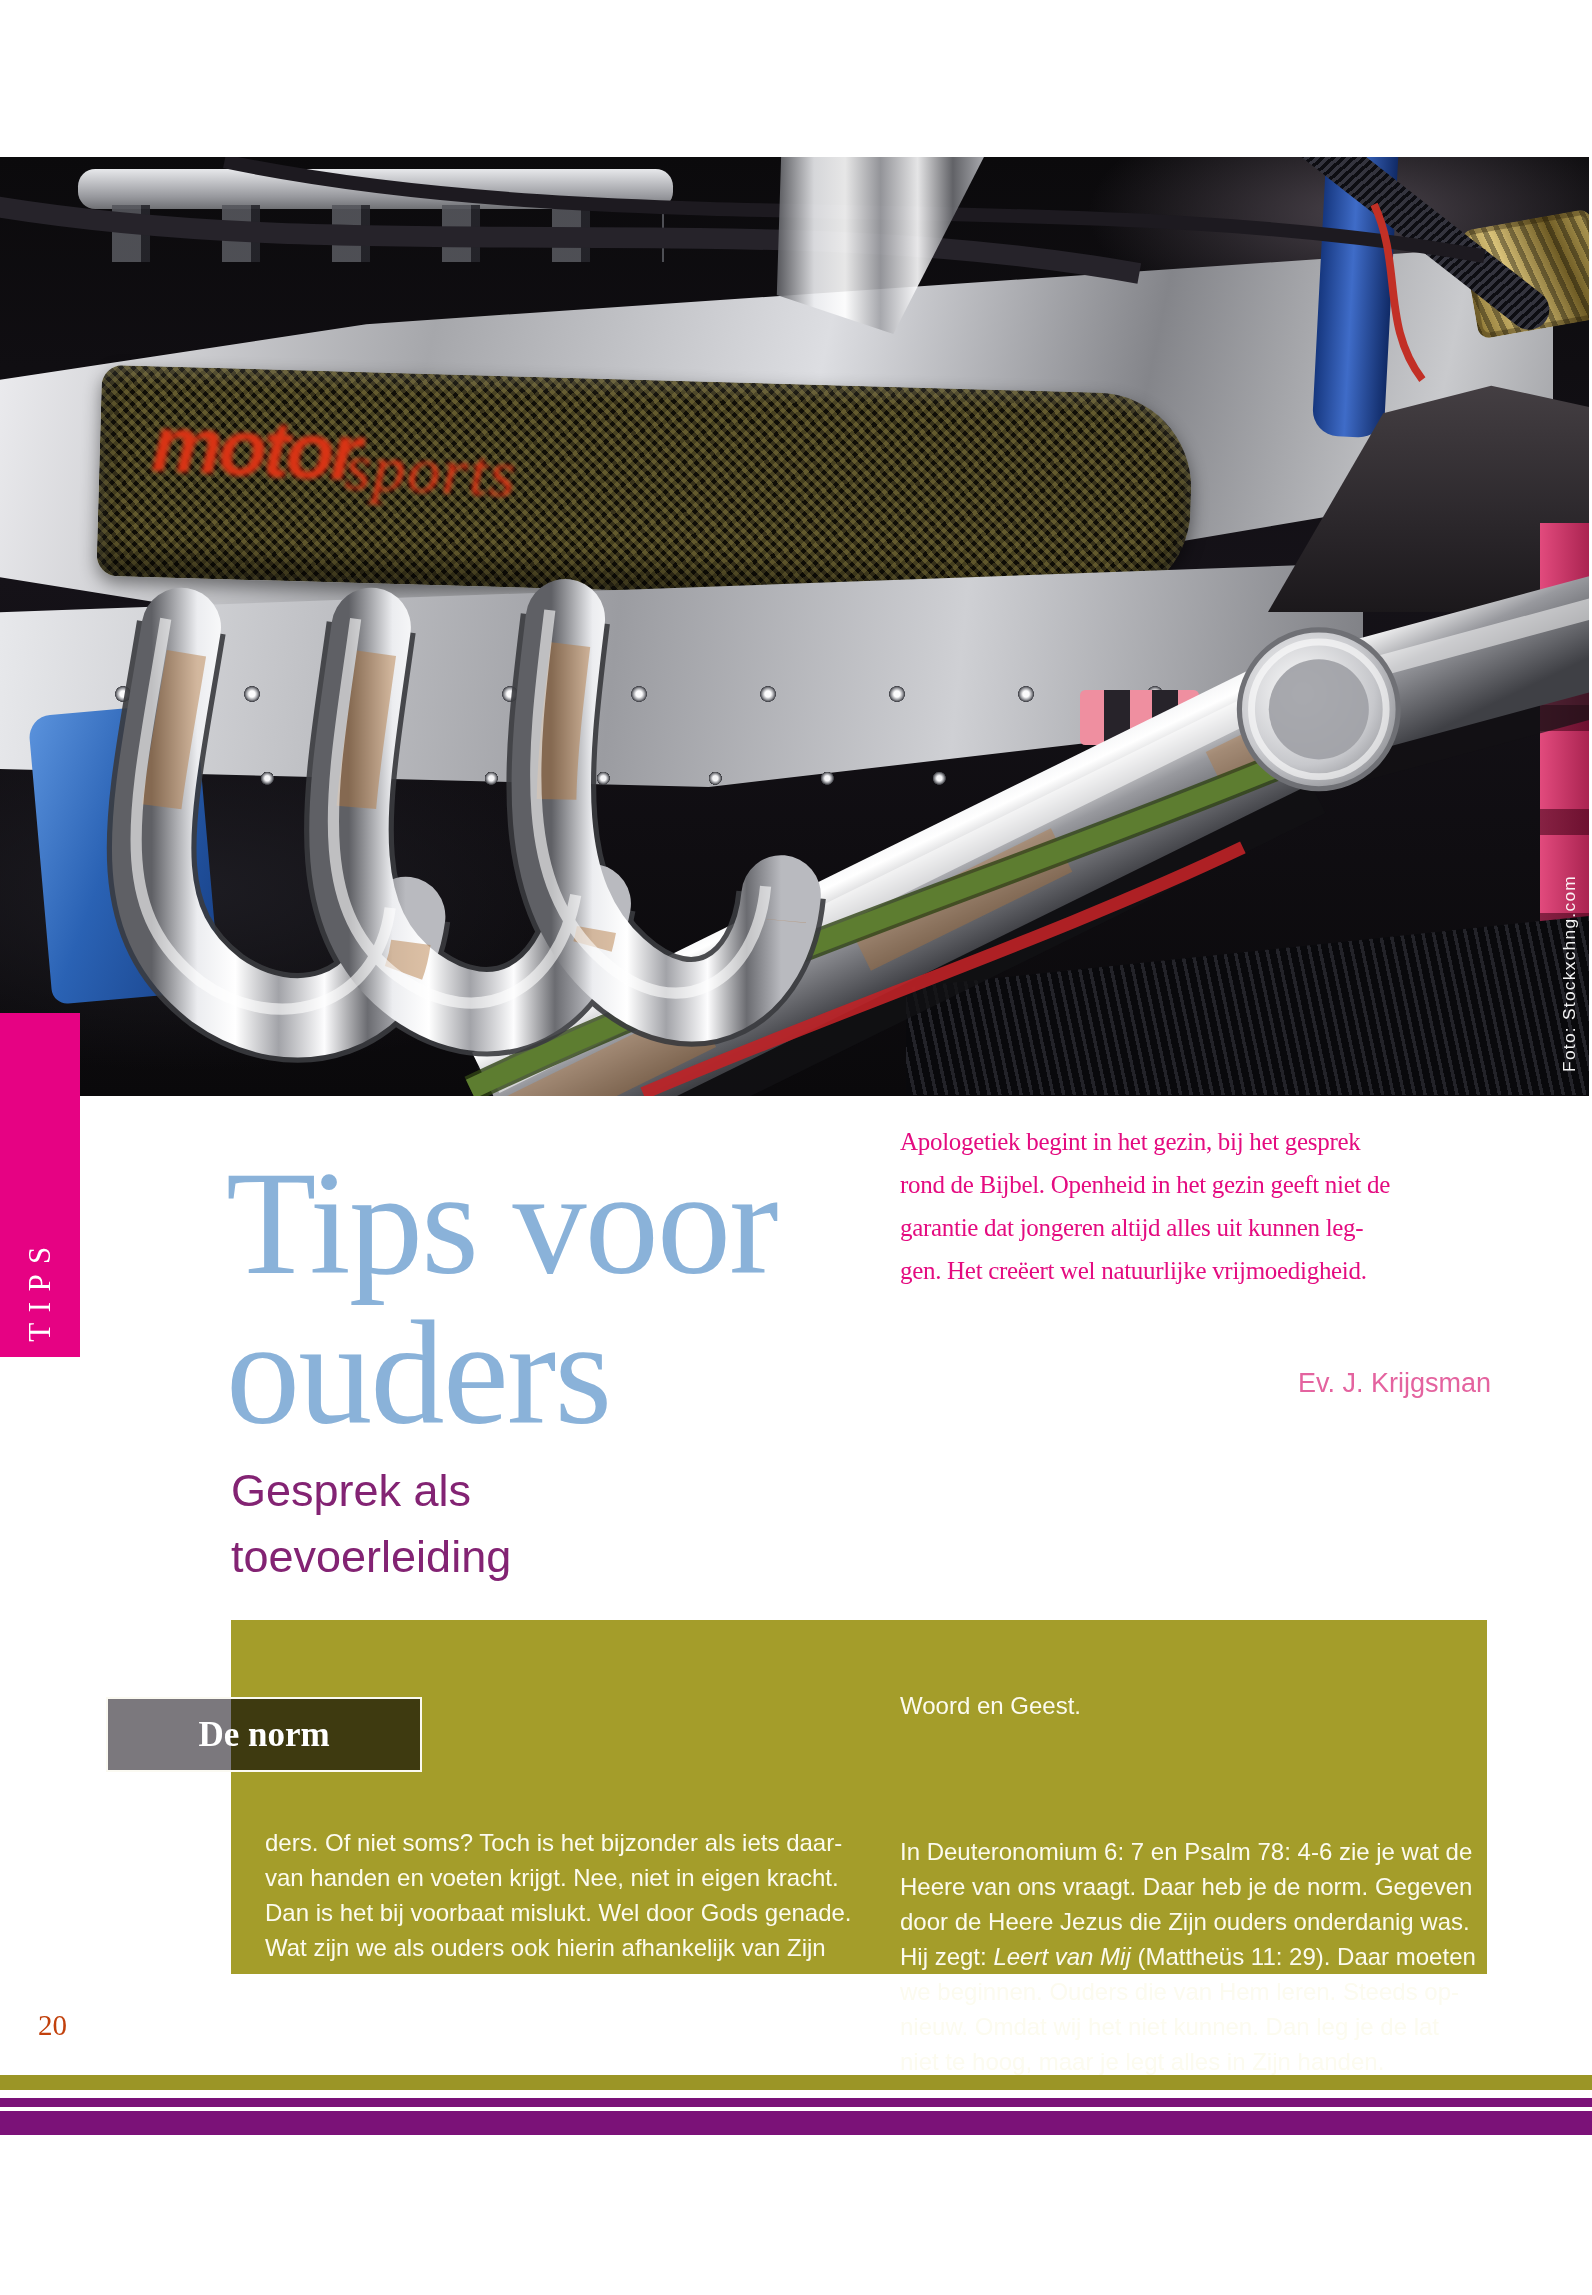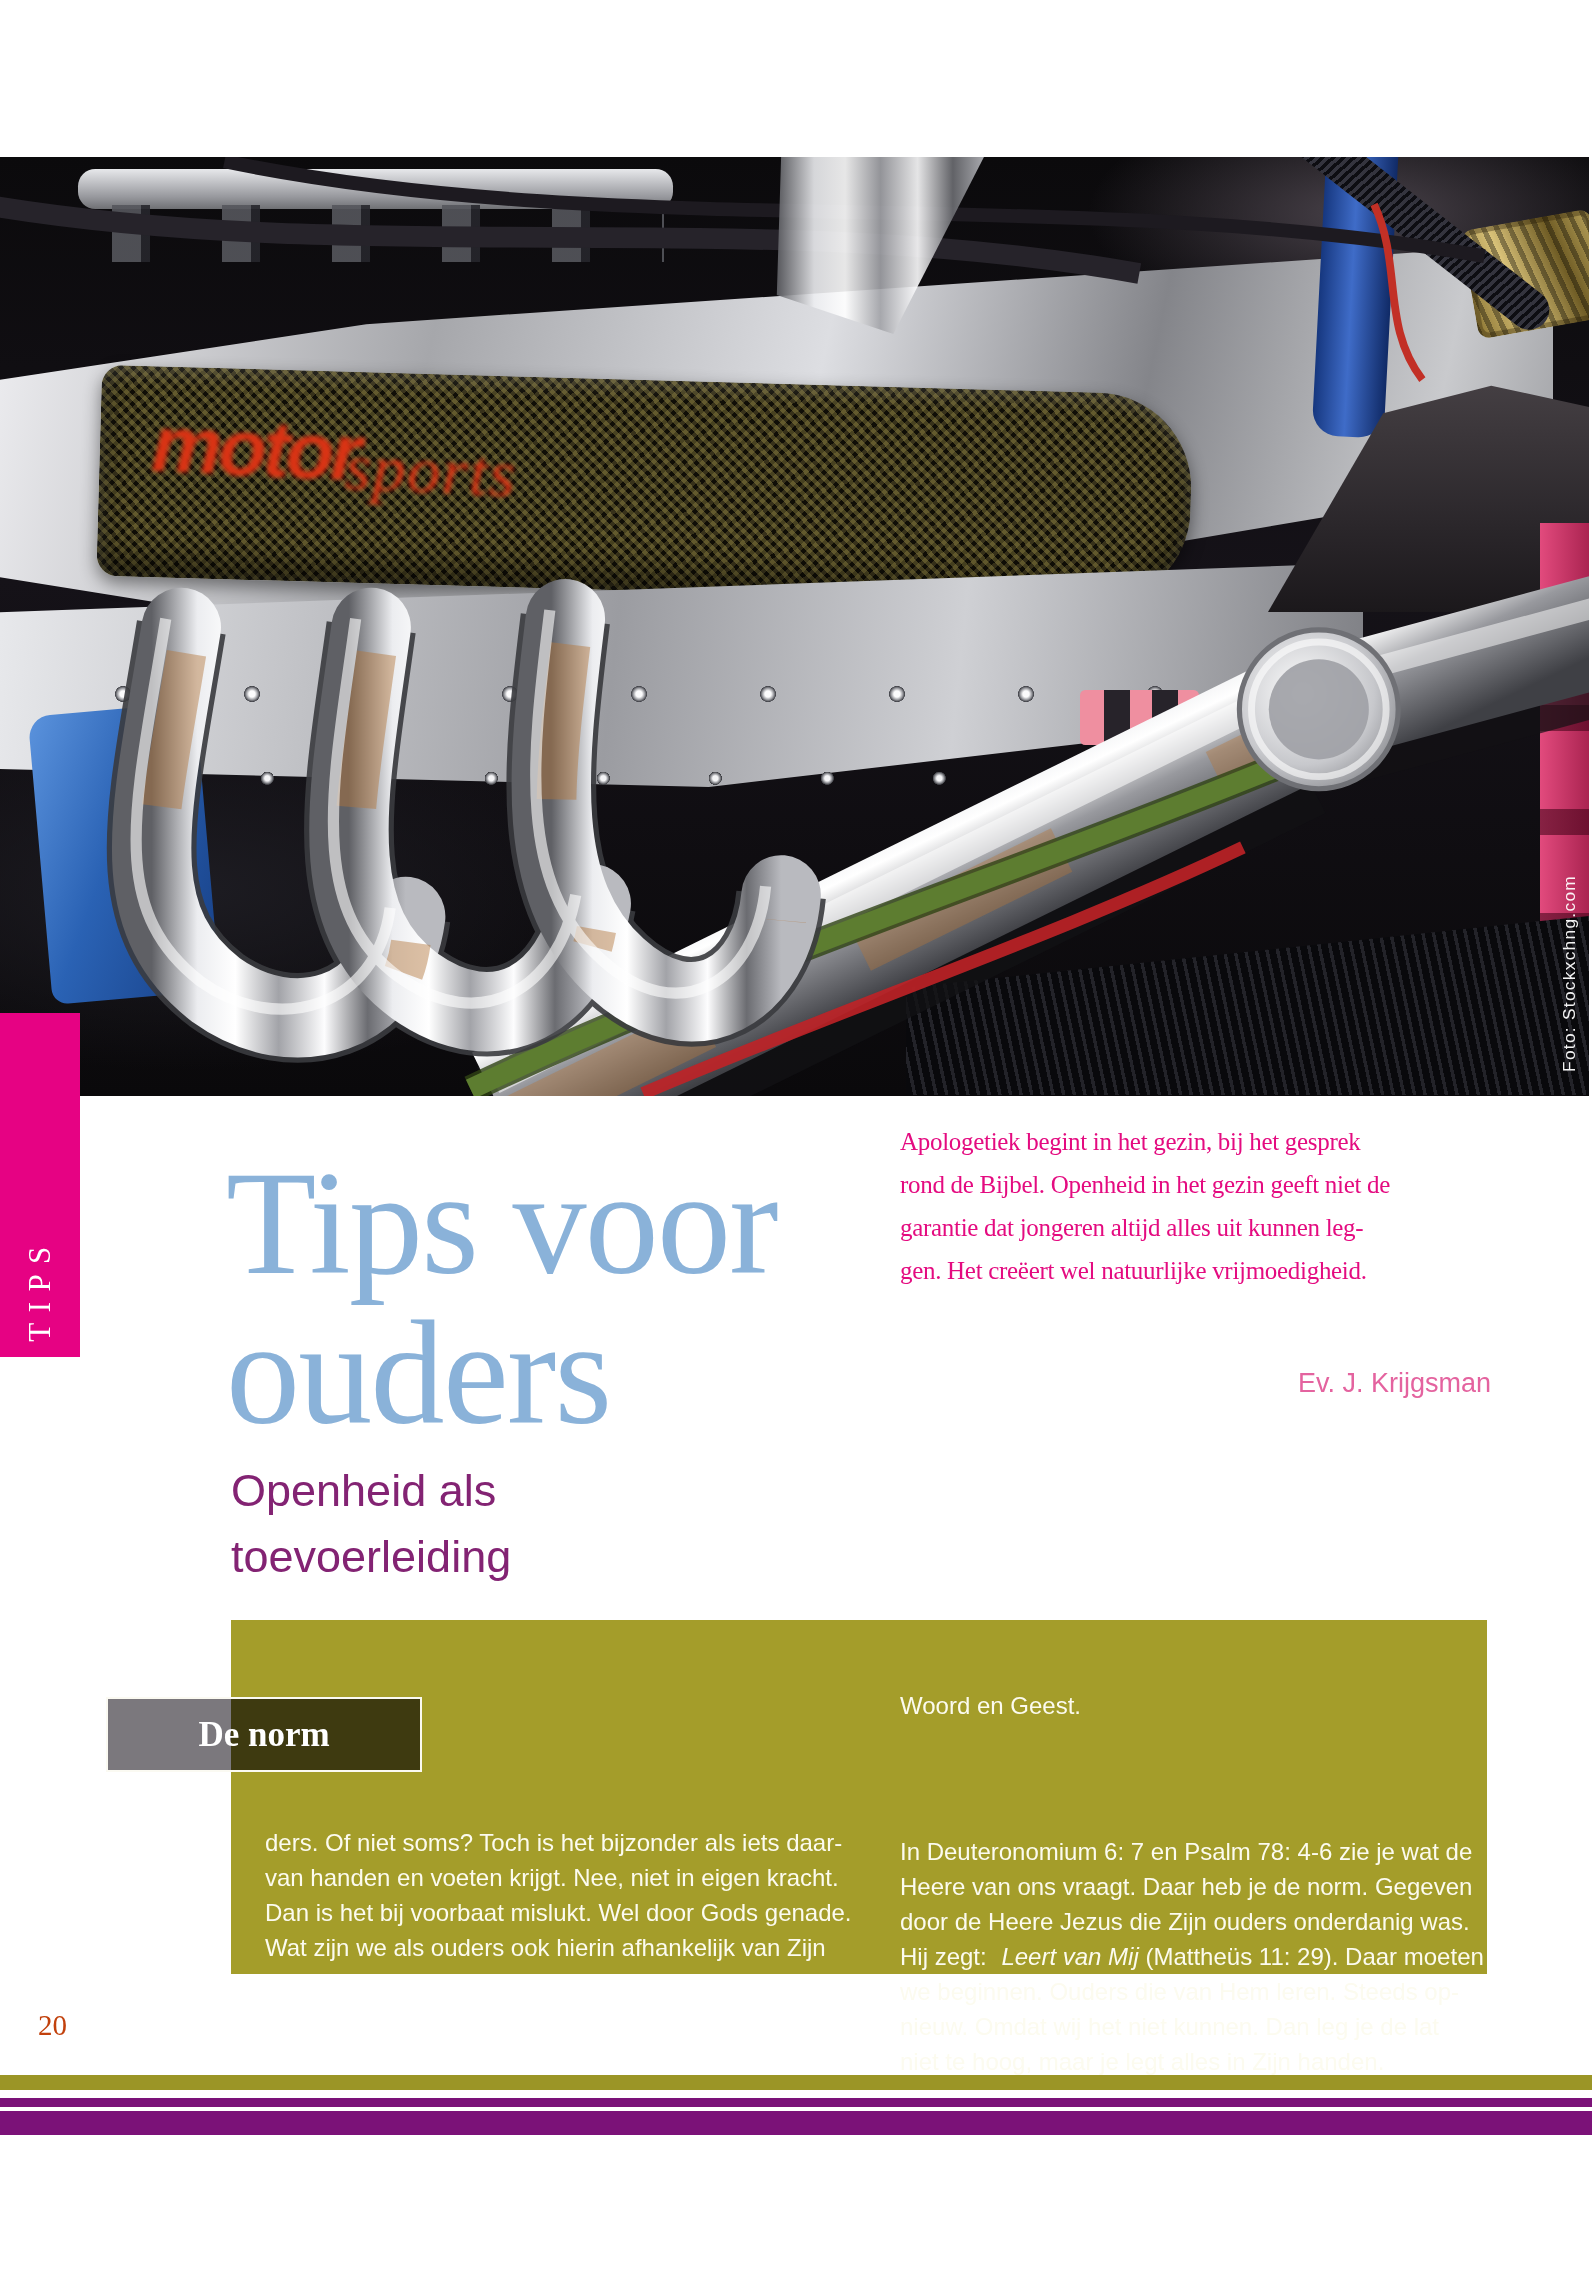--- a/index.html
+++ b/index.html
@@ -82,21 +82,21 @@
      font-family:"Liberation Serif",serif;font-weight:normal;font-size:25px;line-height:43px;letter-spacing:-0.3px;}
   .intro-author{left:973px;top:1368px;width:518px;text-align:right;color:#e4639f;font-size:27px;}
 
   
   .feature-box{left:231px;top:1620px;width:1256px;height:354px;background:#a49d2a;}
   .box-text{color:#fcfbef;font-size:24px;line-height:35px;white-space:pre-line;}
   .col-left-indented{left:210px;top:33px;}
   .col-left-full{left:34px;top:205px;}
   .col-right{left:669px;top:33px;width:587px;}
   .rc-p2{margin-top:41px;}
-  .rc-italic{font-style:italic;margin-left:8px;}
+  .rc-italic{font-style:italic;}
   .denorm-label{left:106px;top:1697px;width:312px;height:71px;z-index:4;
      border:2.6px solid #fbfaf2;box-sizing:content-box;
      background:linear-gradient(90deg,#7b787d 0,#7b787d 123px,#3e3a10 123px);
      display:flex;align-items:center;justify-content:center;
      color:#ffffff;font-family:"Liberation Serif",serif;font-weight:bold;font-size:35px;text-align:center;}
 
   
   .page-number{left:38px;top:2009px;color:#c2410c;font-family:"Liberation Serif",serif;font-size:29px;}
   .stripe-olive{left:0;top:2075px;width:100%;height:14.7px;background:#9b9526;}
   .stripe-purple-thin{left:0;top:2098px;width:100%;height:8.6px;background:#7b1278;}
@@ -203,21 +203,21 @@
 
     <div class="abs photo-credit">Foto: Stockxchng.com</div>
   </div>
 
   <div class="abs tips-tab">
     <div class="abs tips-label">TIPS</div>
   </div>
 
   <div class="abs page-title">Tips voor
 ouders</div>
-  <div class="abs page-subtitle">Openheid als
+  <div class="abs page-subtitle">Gesprek als
 toevoerleiding</div>
   <div class="abs intro-text">Apologetiek begint in het gezin, bij het gesprek
 rond de Bijbel. Openheid in het gezin geeft niet de
 garantie dat jongeren altijd alles uit kunnen leg-
 gen. Het creëert wel natuurlijke vrijmoedigheid.</div>
   <div class="abs intro-author">Ev. J. Krijgsman</div>
 
   <div class="abs feature-box">
     <div class="abs box-text col-left-full">ders. Of niet soms? Toch is het bijzonder als iets daar-
 van handen en voeten krijgt. Nee, niet in eigen kracht.

